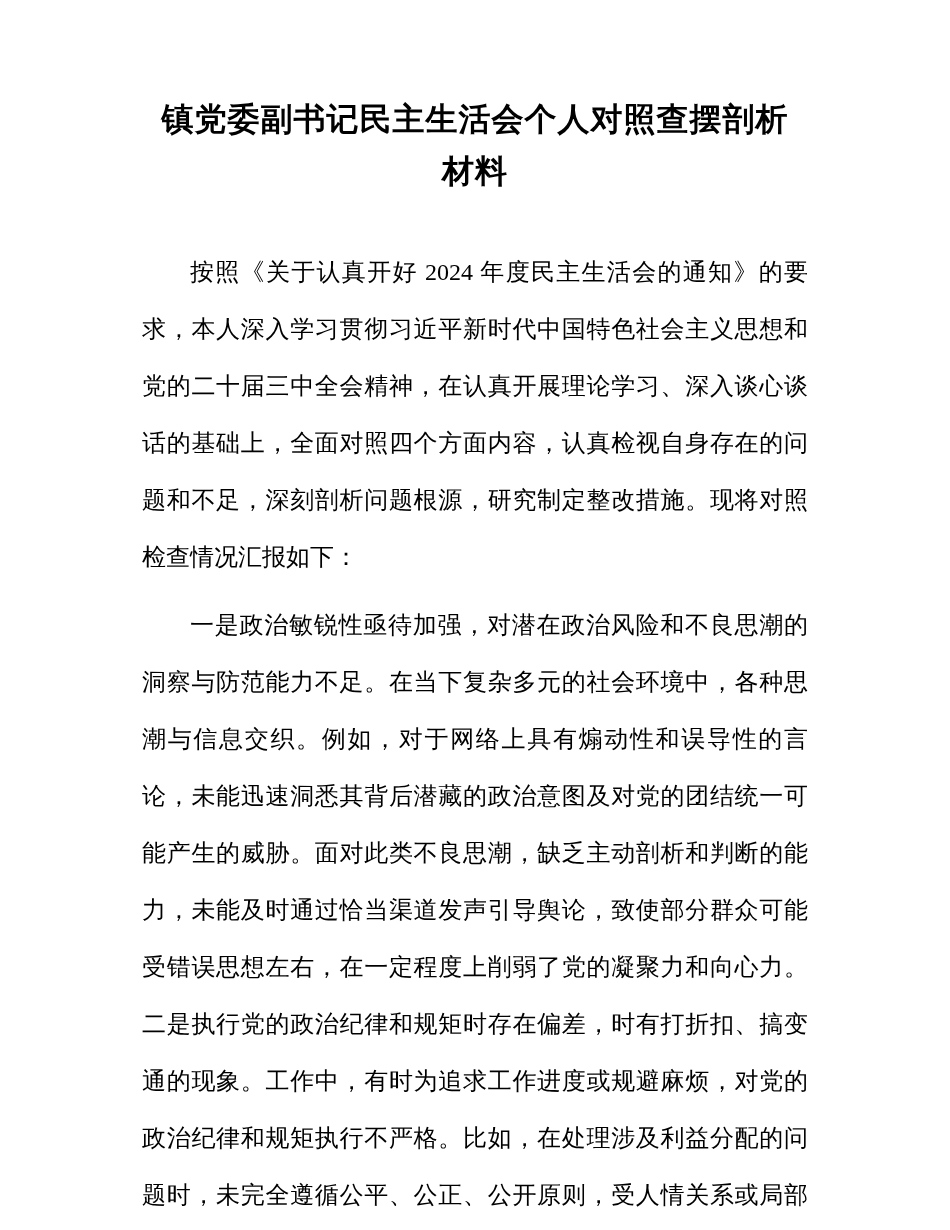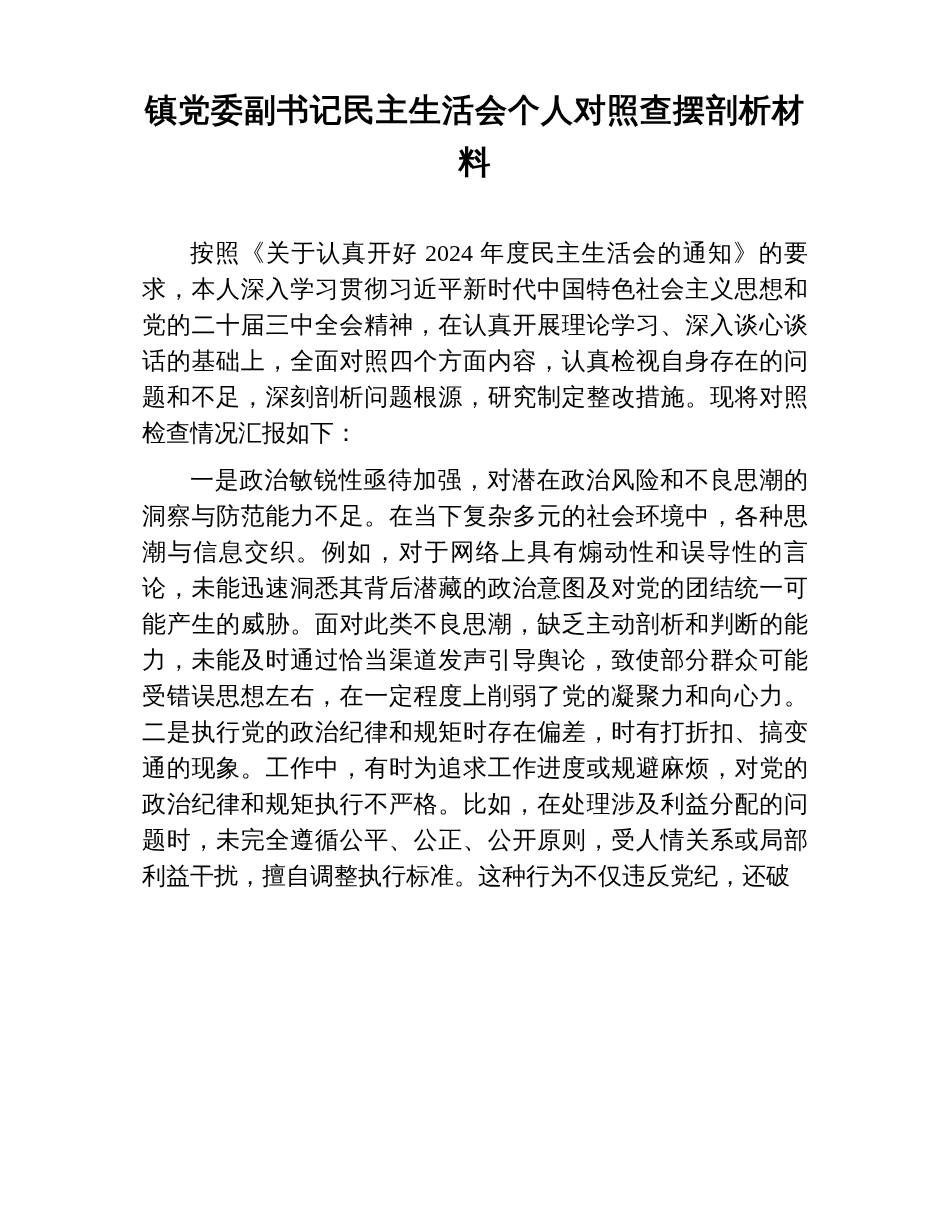--- a/index.html
+++ b/index.html
@@ -11,38 +11,38 @@
     position: relative;
     width: 950px;
     height: 1230px;
     background: #ffffff;
     color: #000000;
     overflow: hidden;
     box-sizing: border-box;
     padding: 0 142px;
   }
   .doc-title {
-    margin: 0;
+    margin: 9px;
     padding-top: 84px;
     font-family: "Liberation Sans", sans-serif;
     font-weight: 700;
     font-size: 32px;
     line-height: 52px;
     text-align: center;
     letter-spacing: 1px;
   }
   .doc-body {
     margin-top: 47px;
   }
   .body-para {
     margin: 0 0 10.5px 0;
     font-family: "Liberation Serif", serif;
     font-weight: 400;
     font-size: 24px;
-    line-height: 36px;
+    line-height: 57px;
     text-align: justify;
     text-justify: inter-ideograph;
     text-align-last: left;
     text-indent: 2em;
     word-break: break-all;
   }
 </style>
 </head>
 <body>
 

